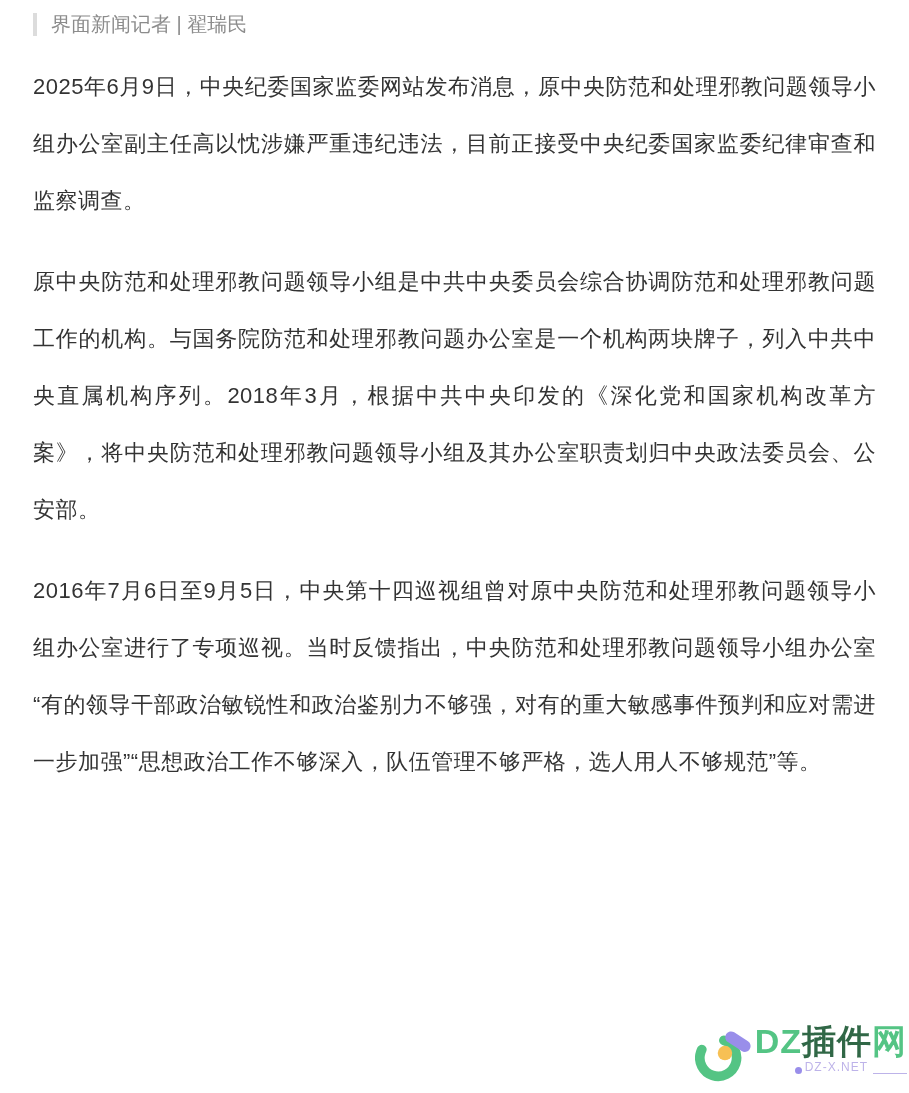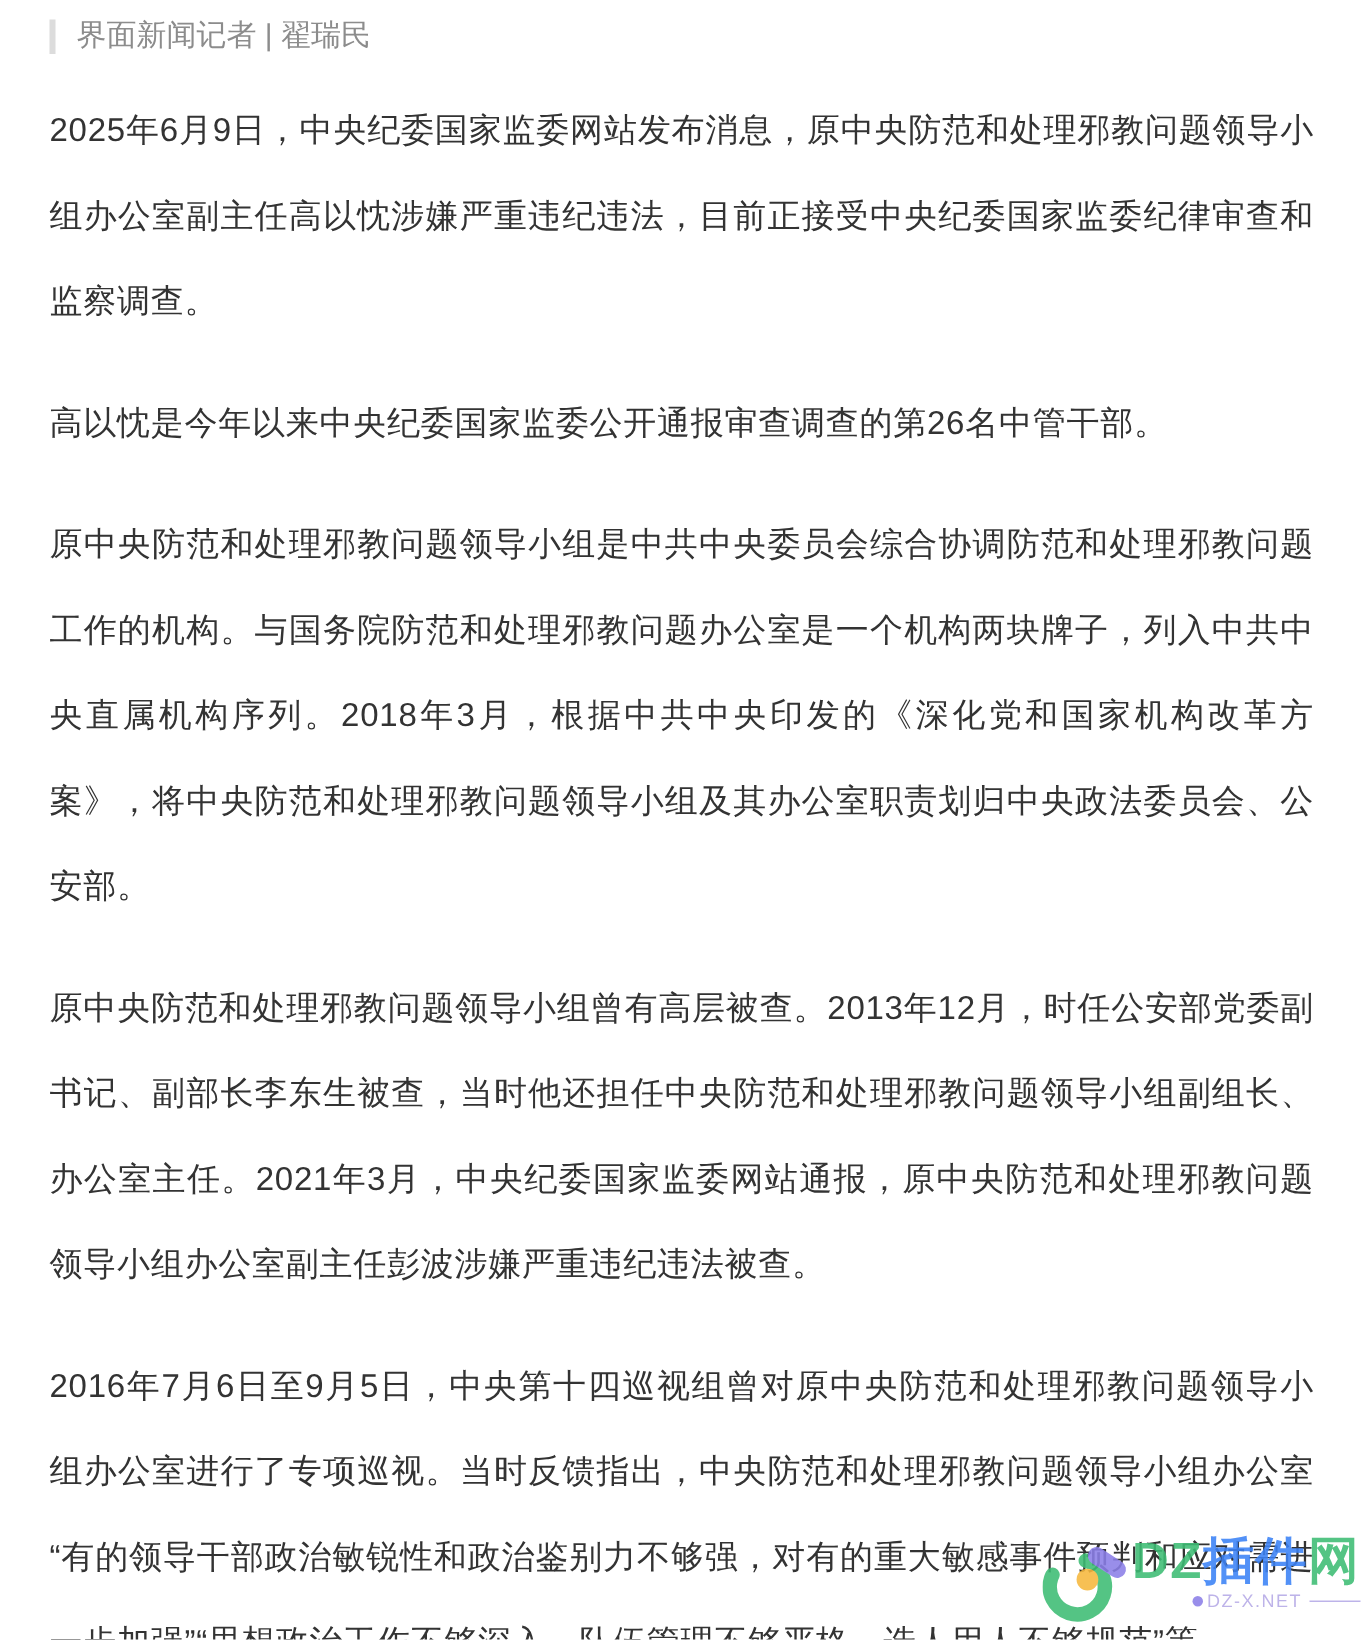--- a/index.html
+++ b/index.html
@@ -62,24 +62,24 @@
     flex-direction: column;
   }
   .wm-brand {
     font-size: 34px;
     font-weight: bold;
     line-height: 36px;
     letter-spacing: 1px;
     white-space: nowrap;
   }
   .wm-green  { color: #3dbd74; }
-  .wm-orange { color: #3b82f6; }
+  .wm-orange { color: #14532d; }
   .wm-domain-row {
     display: flex;
-    align-items: center;
+    align-items: flex-end;
     justify-content: flex-end;
     margin-top: 1px;
   }
   .wm-dot {
     width: 7px;
     height: 7px;
     border-radius: 50%;
     background: #8b7fe8;
     margin-right: 3px;
     flex: 0 0 auto;
@@ -103,23 +103,21 @@
 
 <div class="page">
 
   <div class="byline">
     <span class="byline-bar"></span>
     <span class="byline-text">界面新闻记者 | 翟瑞民</span>
   </div>
 
   <div class="article">
     <p>2025年6月9日，中央纪委国家监委网站发布消息，原中央防范和处理邪教问题领导小组办公室副主任高以忱涉嫌严重违纪违法，目前正接受中央纪委国家监委纪律审查和监察调查。</p>
-    <p>高以忱是今年以来中央纪委国家监委公开通报审查调查的第26名中管干部。</p>
     <p>原中央防范和处理邪教问题领导小组是中共中央委员会综合协调防范和处理邪教问题工作的机构。与国务院防范和处理邪教问题办公室是一个机构两块牌子，列入中共中央直属机构序列。2018年3月，根据中共中央印发的《深化党和国家机构改革方案》，将中央防范和处理邪教问题领导小组及其办公室职责划归中央政法委员会、公安部。</p>
-    <p>原中央防范和处理邪教问题领导小组曾有高层被查。2013年12月，时任公安部党委副书记、副部长李东生被查，当时他还担任中央防范和处理邪教问题领导小组副组长、办公室主任。2021年3月，中央纪委国家监委网站通报，原中央防范和处理邪教问题领导小组办公室副主任彭波涉嫌严重违纪违法被查。</p>
     <p>2016年7月6日至9月5日，中央第十四巡视组曾对原中央防范和处理邪教问题领导小组办公室进行了专项巡视。当时反馈指出，中央防范和处理邪教问题领导小组办公室“有的领导干部政治敏锐性和政治鉴别力不够强，对有的重大敏感事件预判和应对需进一步加强”“思想政治工作不够深入，队伍管理不够严格，选人用人不够规范”等。</p>
   </div>
 
 </div>
 
 <div class="watermark">
   <svg class="wm-logo" viewBox="0 0 60 60" aria-hidden="true">
     <circle cx="24" cy="34" r="19" fill="none" stroke="#3dbd74" stroke-width="10" stroke-linecap="round" stroke-dasharray="92 34" transform="rotate(-72 24 34)"></circle>
     <circle cx="31" cy="29" r="7.5" fill="#f6b83d"></circle>
     <rect x="30" y="11" width="29" height="12" rx="6" fill="#8b7fe8" transform="rotate(33 44 17)"></rect>

